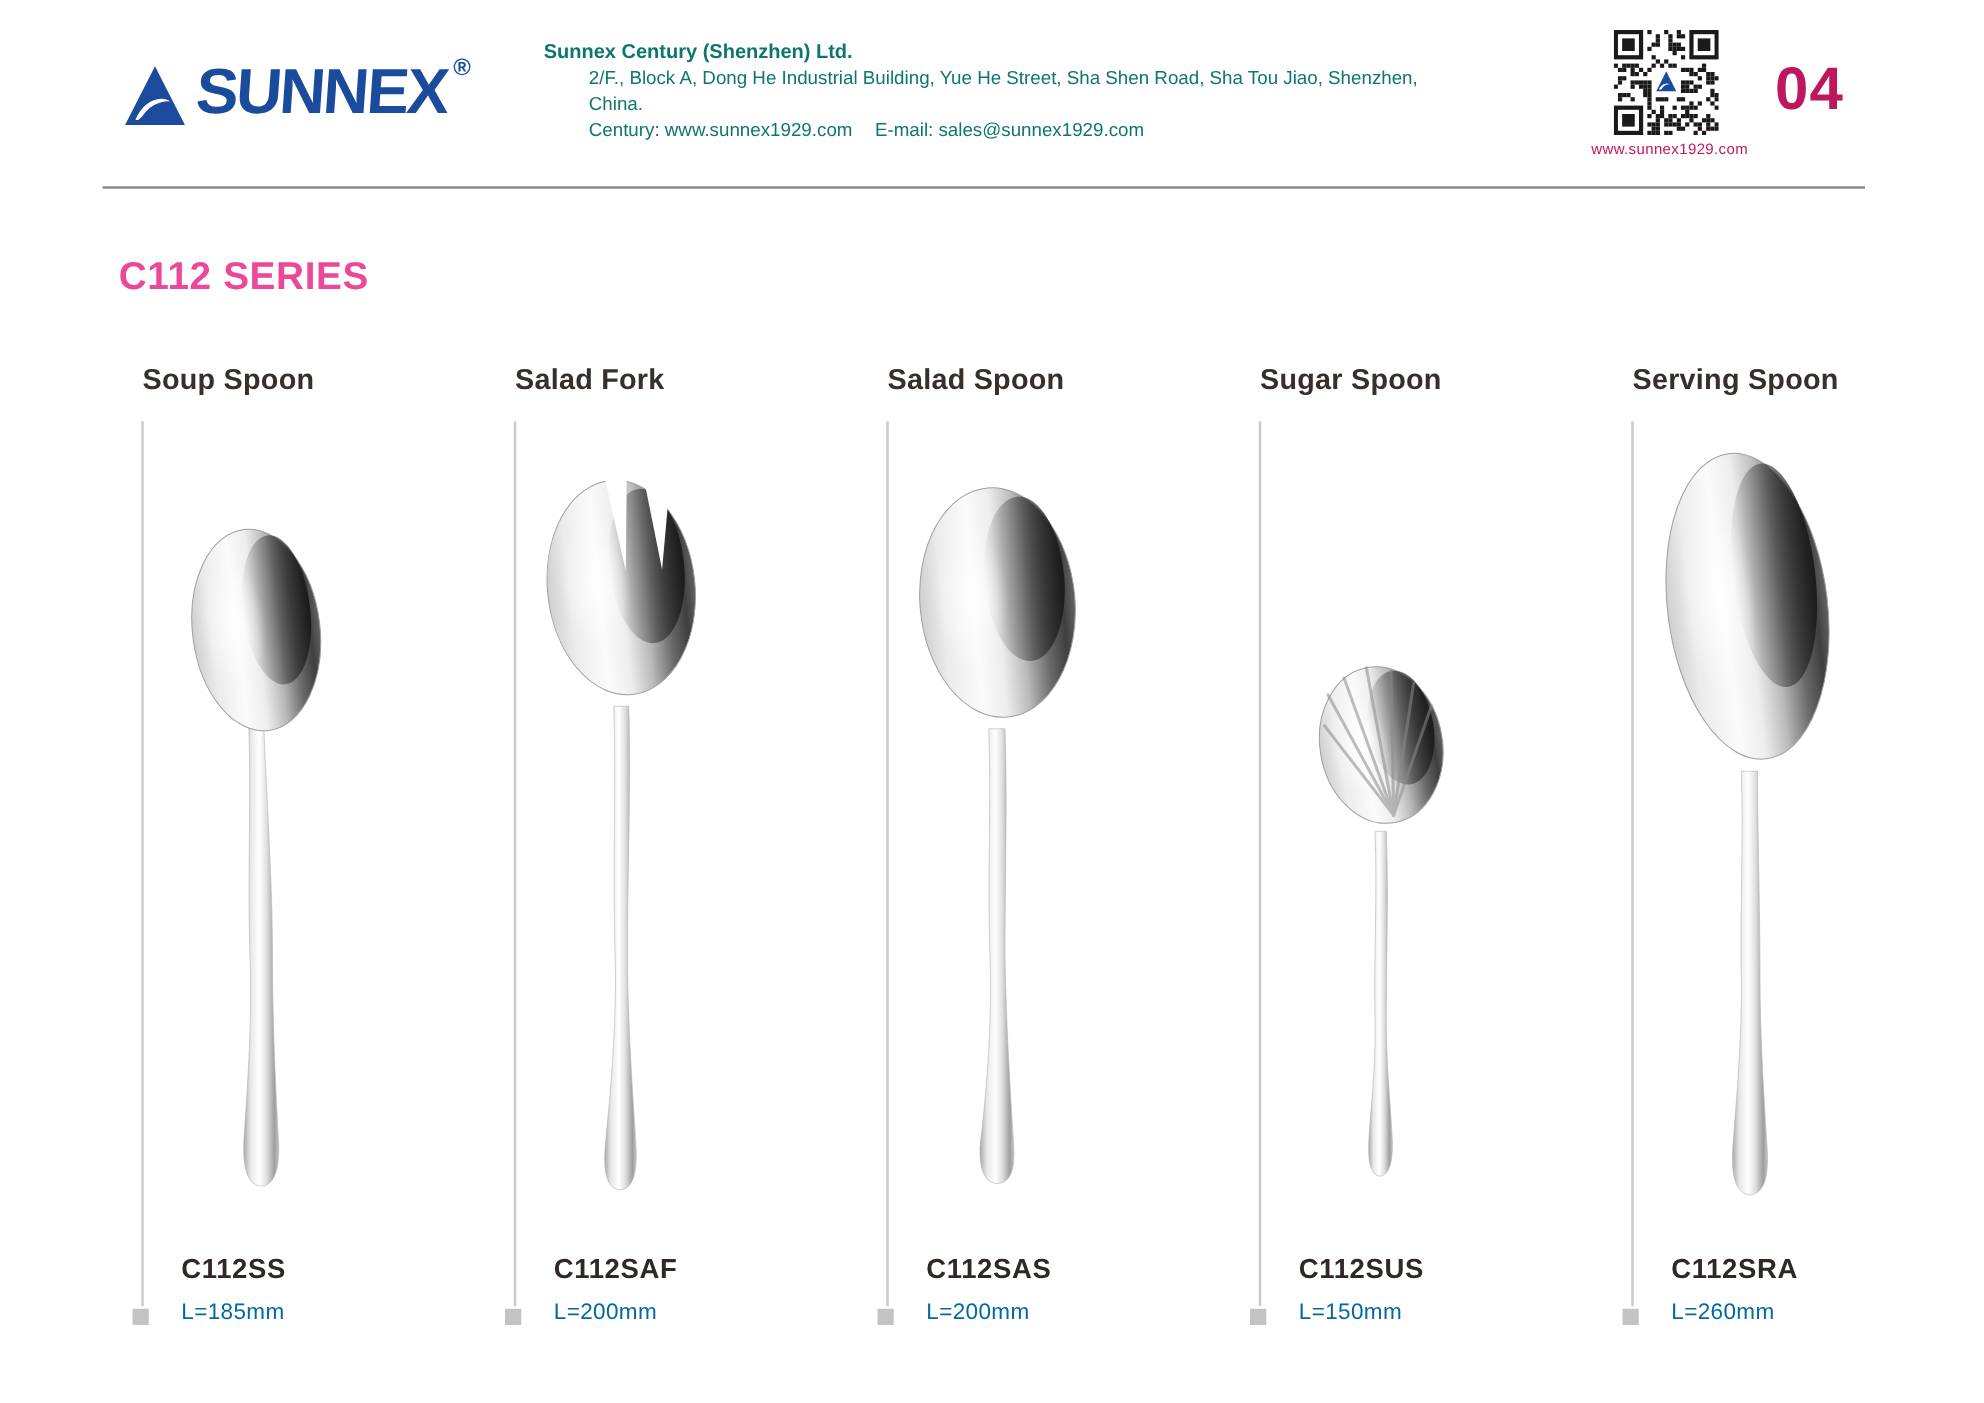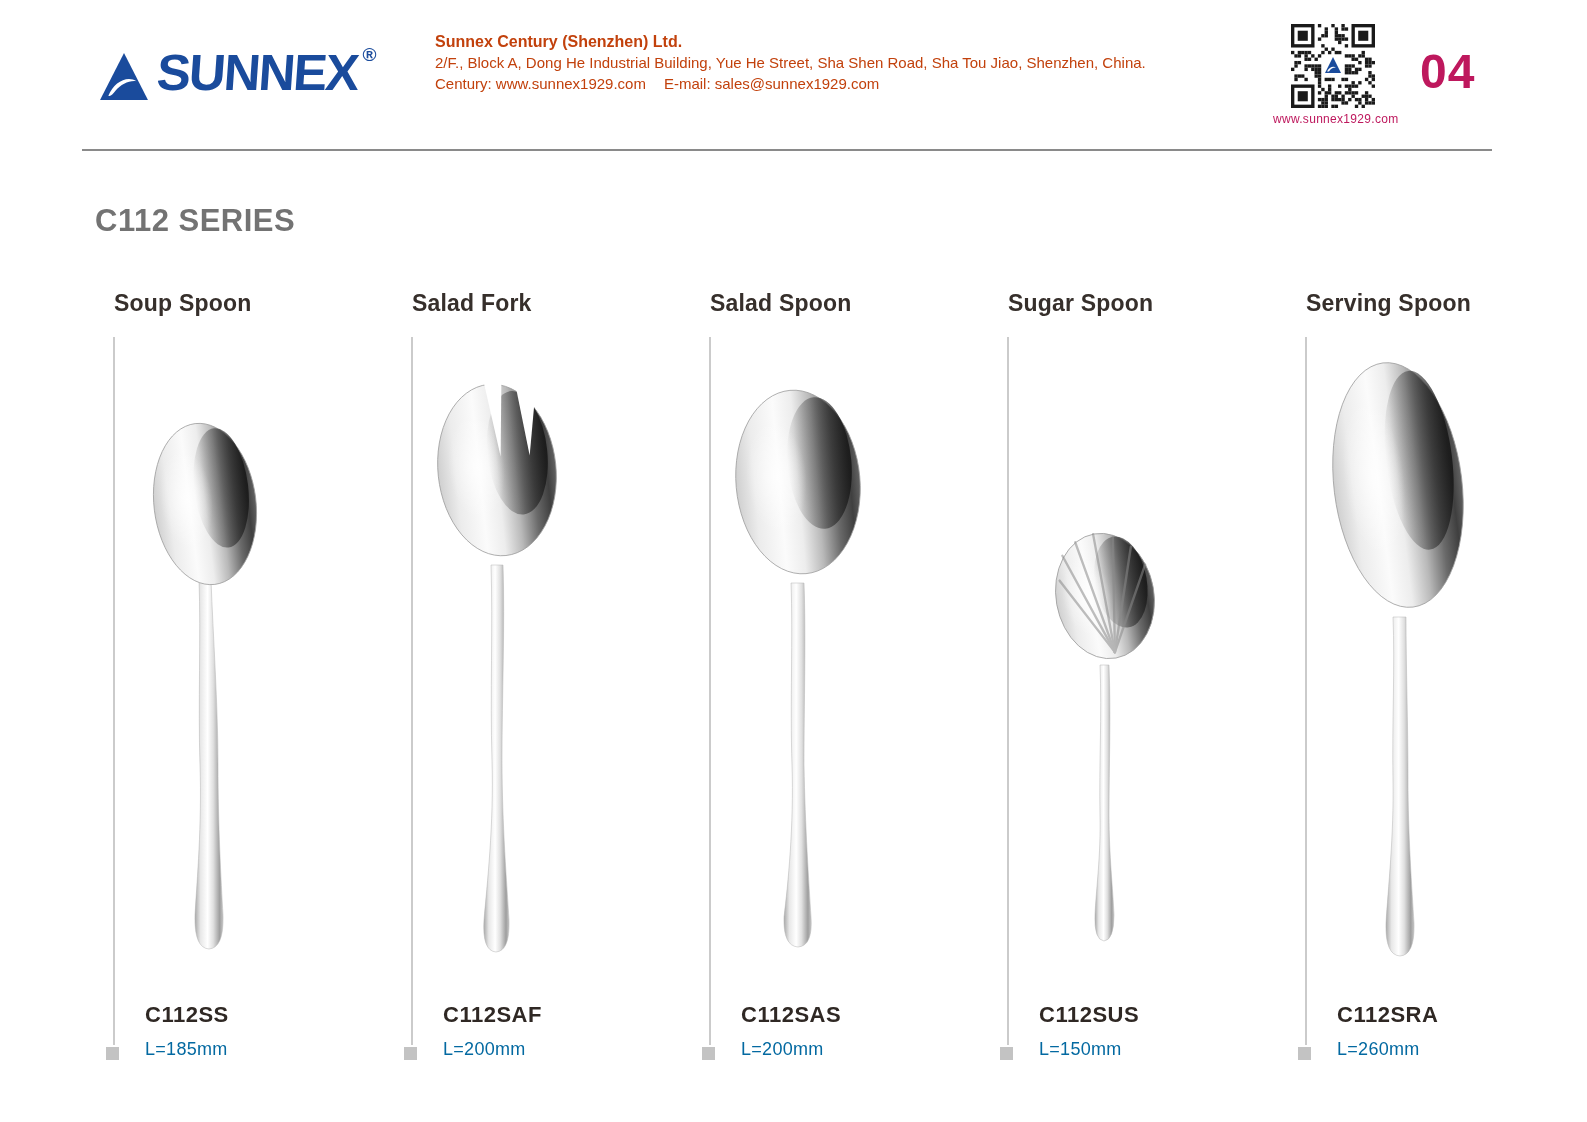--- a/index.html
+++ b/index.html
@@ -6,37 +6,37 @@
   .page{position:relative;width:1587px;height:1122px;background:#ffffff;overflow:hidden;
         font-family:"Liberation Sans",sans-serif;color:#332b27;}
 
   
   .logo{position:absolute;left:99px;top:46px;display:flex;align-items:flex-start;}
   .logo-tri{width:50px;height:54px;margin-top:4px;}
   .logo-word{font-size:51px;font-weight:bold;color:#1a4b9c;letter-spacing:-2px;
              transform:skewX(-4deg);line-height:54px;margin-left:8px;}
   .logo-reg{font-size:19px;font-weight:bold;color:#1a4b9c;margin-left:5px;margin-top:-2px;}
 
-  .company{position:absolute;left:435px;top:31px;width:730px;line-height:21px;color:#c2410c;}
+  .company{position:absolute;left:435px;top:31px;width:730px;line-height:21px;color:#0f766e;}
   .company .c-name{font-size:16px;font-weight:bold;}
-  .company .c-line{font-size:15px;}
+  .company .c-line{font-size:15px;margin-left:36px;}
   .company .c-mail{margin-left:18px;}
 
   .qr-wrap{position:absolute;left:1273px;top:24px;width:120px;text-align:center;}
   .qr-wrap svg{display:block;margin:0 auto;}
   .qr-caption{font-size:12px;color:#be185d;margin-top:4px;letter-spacing:.3px;}
 
   .page-num{position:absolute;left:1420px;top:44px;width:90px;font-size:48px;font-weight:bold;
             color:#be185d;letter-spacing:1px;}
 
   .rule{position:absolute;left:82px;top:149px;width:1410px;height:2px;background:#8a8a8a;}
 
   
   .series-title{position:absolute;left:95px;top:203px;font-size:31px;font-weight:bold;
-                color:#737373;letter-spacing:.5px;}
+                color:#ec4899;letter-spacing:.5px;}
 
   
   .col{position:absolute;top:290px;width:326px;height:790px;}
   .col-1{left:113px;} .col-2{left:411px;} .col-3{left:709px;} .col-4{left:1007px;} .col-5{left:1305px;}
   .col-heading{position:absolute;left:1px;top:0;font-size:23px;font-weight:bold;color:#362f2b;
                letter-spacing:.2px;white-space:nowrap;}
   .vline{position:absolute;left:0;top:47px;width:2px;height:708px;background:#cbcbcb;}
   .item-svg{position:absolute;left:0;top:45px;}
   .col-code{position:absolute;left:32px;top:712px;font-size:22px;font-weight:bold;color:#2f2824;
             letter-spacing:.5px;text-align:center;}

